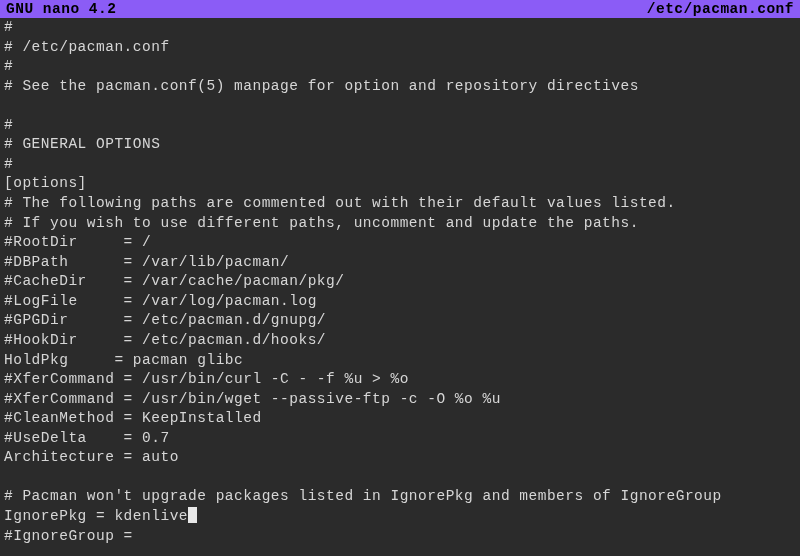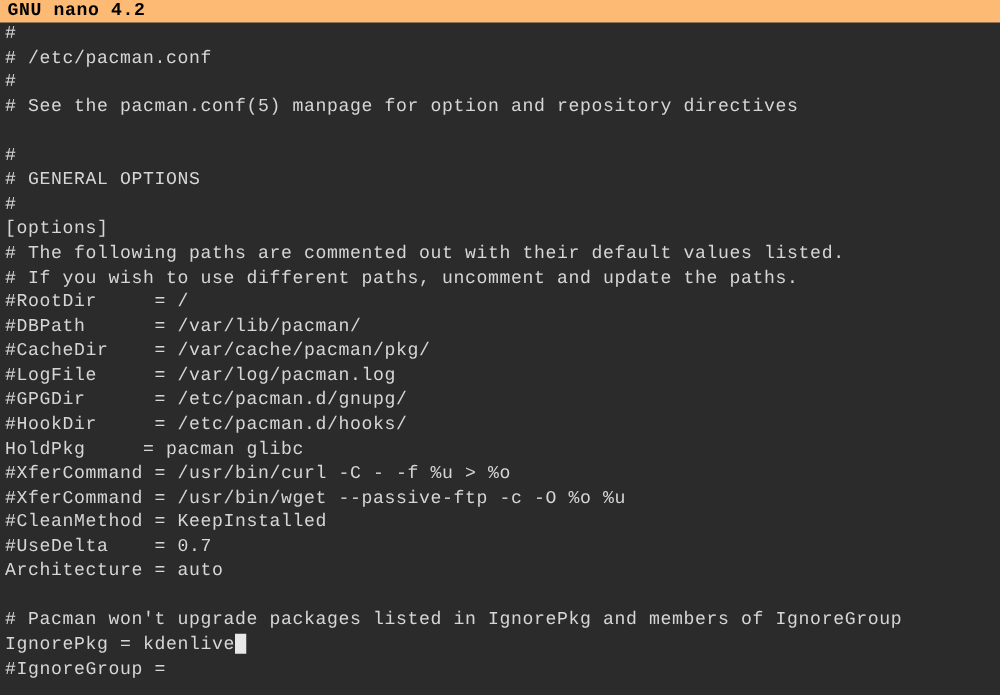--- a/index.html
+++ b/index.html
@@ -12,21 +12,21 @@
       height: 556px;
       background: #2b2b2b;
       font-family: "Courier New", monospace;
       font-size: 14.5px;
       line-height: 1.35;
       color: #d6d6d6;
       overflow: hidden;
       letter-spacing: 0.5px;
     }
     .header {
-      background: #fdba74;
+      background: #8b5cf6;
       color: #000;
       display: flex;
       justify-content: space-between;
       padding: 0 6px;
       height: 18px;
       line-height: 18px;
       font-weight: bold;
     }
     .content {
       padding: 0 4px;
@@ -42,15 +42,16 @@
       background: #e8e8e8;
       vertical-align: text-bottom;
       margin-bottom: 1px;
     }
   </style>
 </head>
 <body>
 
 <div class="header">
   <span>  GNU nano 4.2</span>
+  <span>/etc/pacman.conf  </span>
 </div>
 
 <div class="content" id="content"><div class="line">#</div><div class="line"># /etc/pacman.conf</div><div class="line">#</div><div class="line"># See the pacman.conf(5) manpage for option and repository directives</div><div class="line"></div><div class="line">#</div><div class="line"># GENERAL OPTIONS</div><div class="line">#</div><div class="line">[options]</div><div class="line"># The following paths are commented out with their default values listed.</div><div class="line"># If you wish to use different paths, uncomment and update the paths.</div><div class="line">#RootDir     = /</div><div class="line">#DBPath      = /var/lib/pacman/</div><div class="line">#CacheDir    = /var/cache/pacman/pkg/</div><div class="line">#LogFile     = /var/log/pacman.log</div><div class="line">#GPGDir      = /etc/pacman.d/gnupg/</div><div class="line">#HookDir     = /etc/pacman.d/hooks/</div><div class="line">HoldPkg     = pacman glibc</div><div class="line">#XferCommand = /usr/bin/curl -C - -f %u &gt; %o</div><div class="line">#XferCommand = /usr/bin/wget --passive-ftp -c -O %o %u</div><div class="line">#CleanMethod = KeepInstalled</div><div class="line">#UseDelta    = 0.7</div><div class="line">Architecture = auto</div><div class="line"></div><div class="line"># Pacman won't upgrade packages listed in IgnorePkg and members of IgnoreGroup</div><div class="line">IgnorePkg = kdenlive<span class="cursor"></span></div><div class="line">#IgnoreGroup =</div><div class="line"></div></div>
 
 </body></html>

